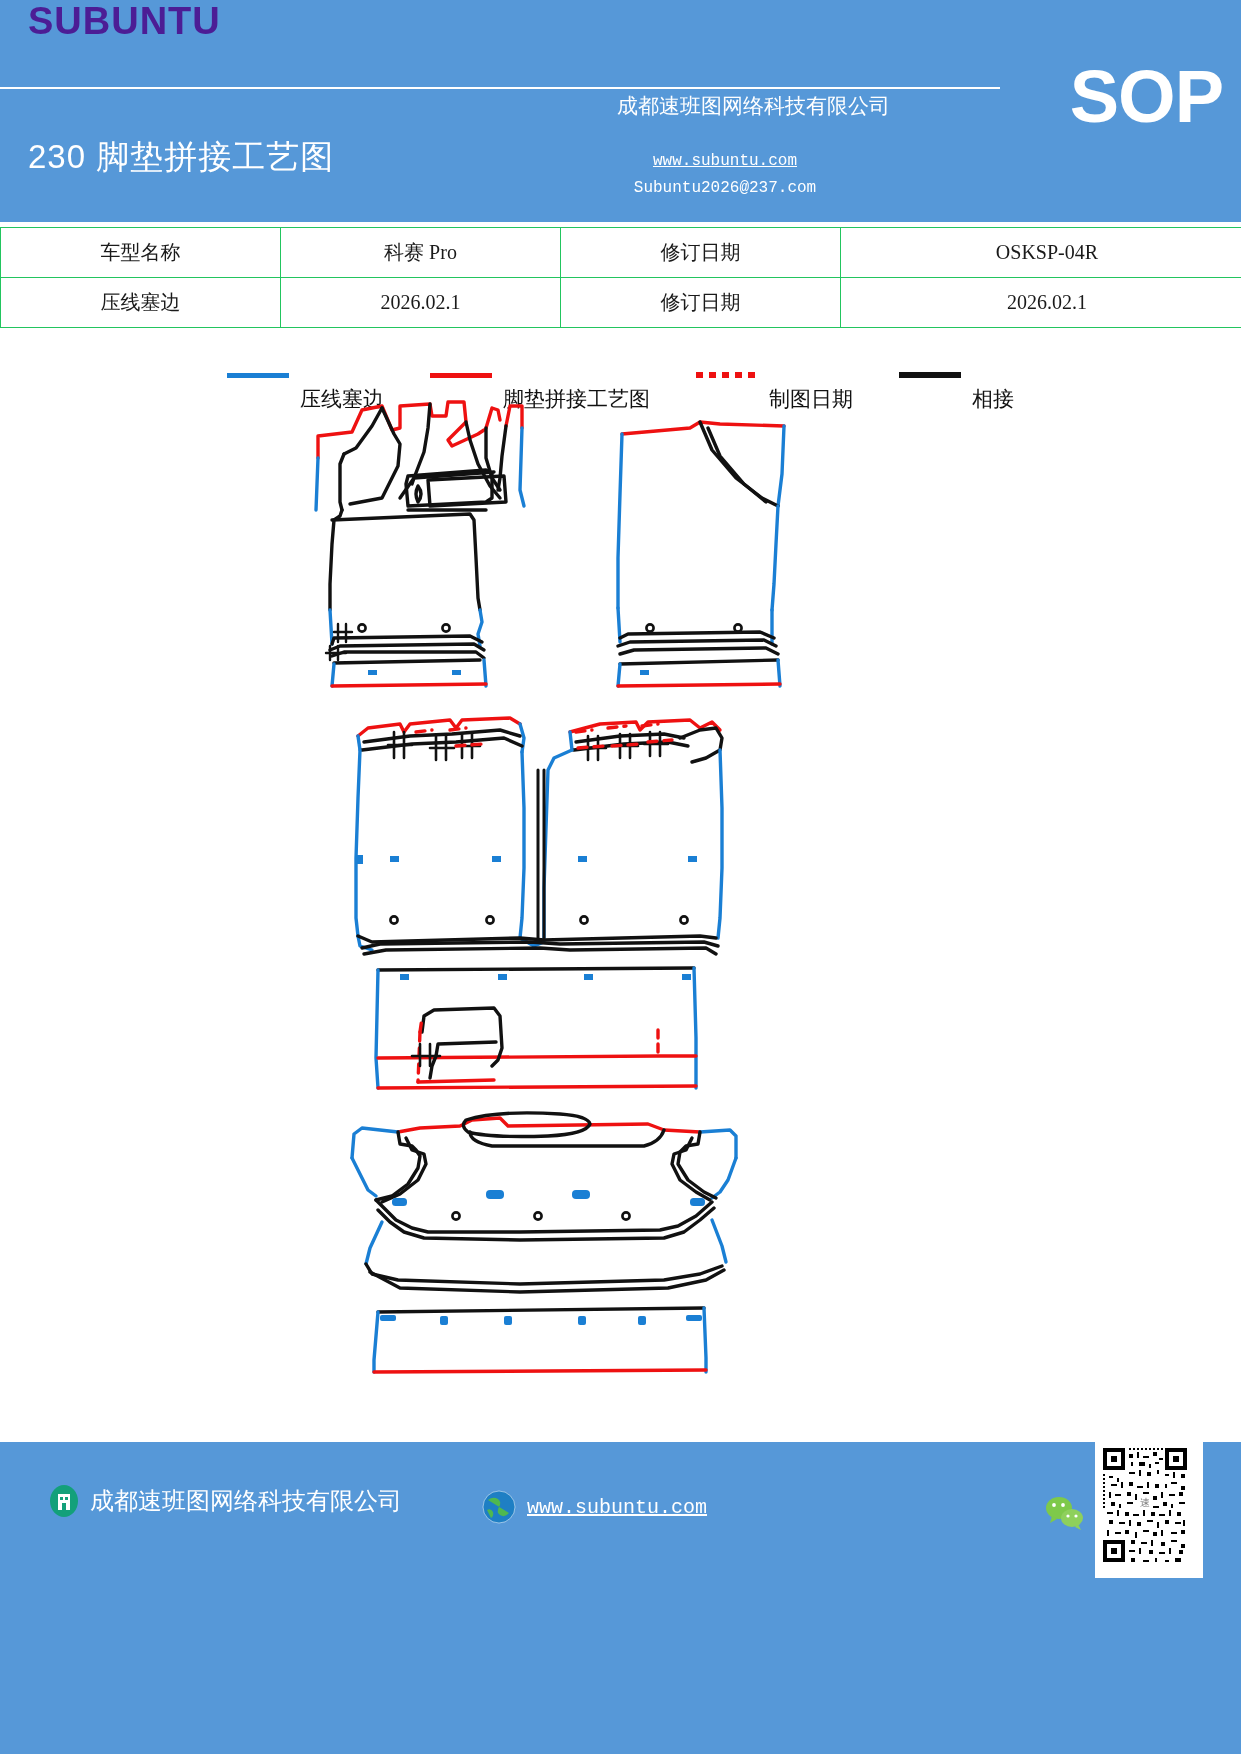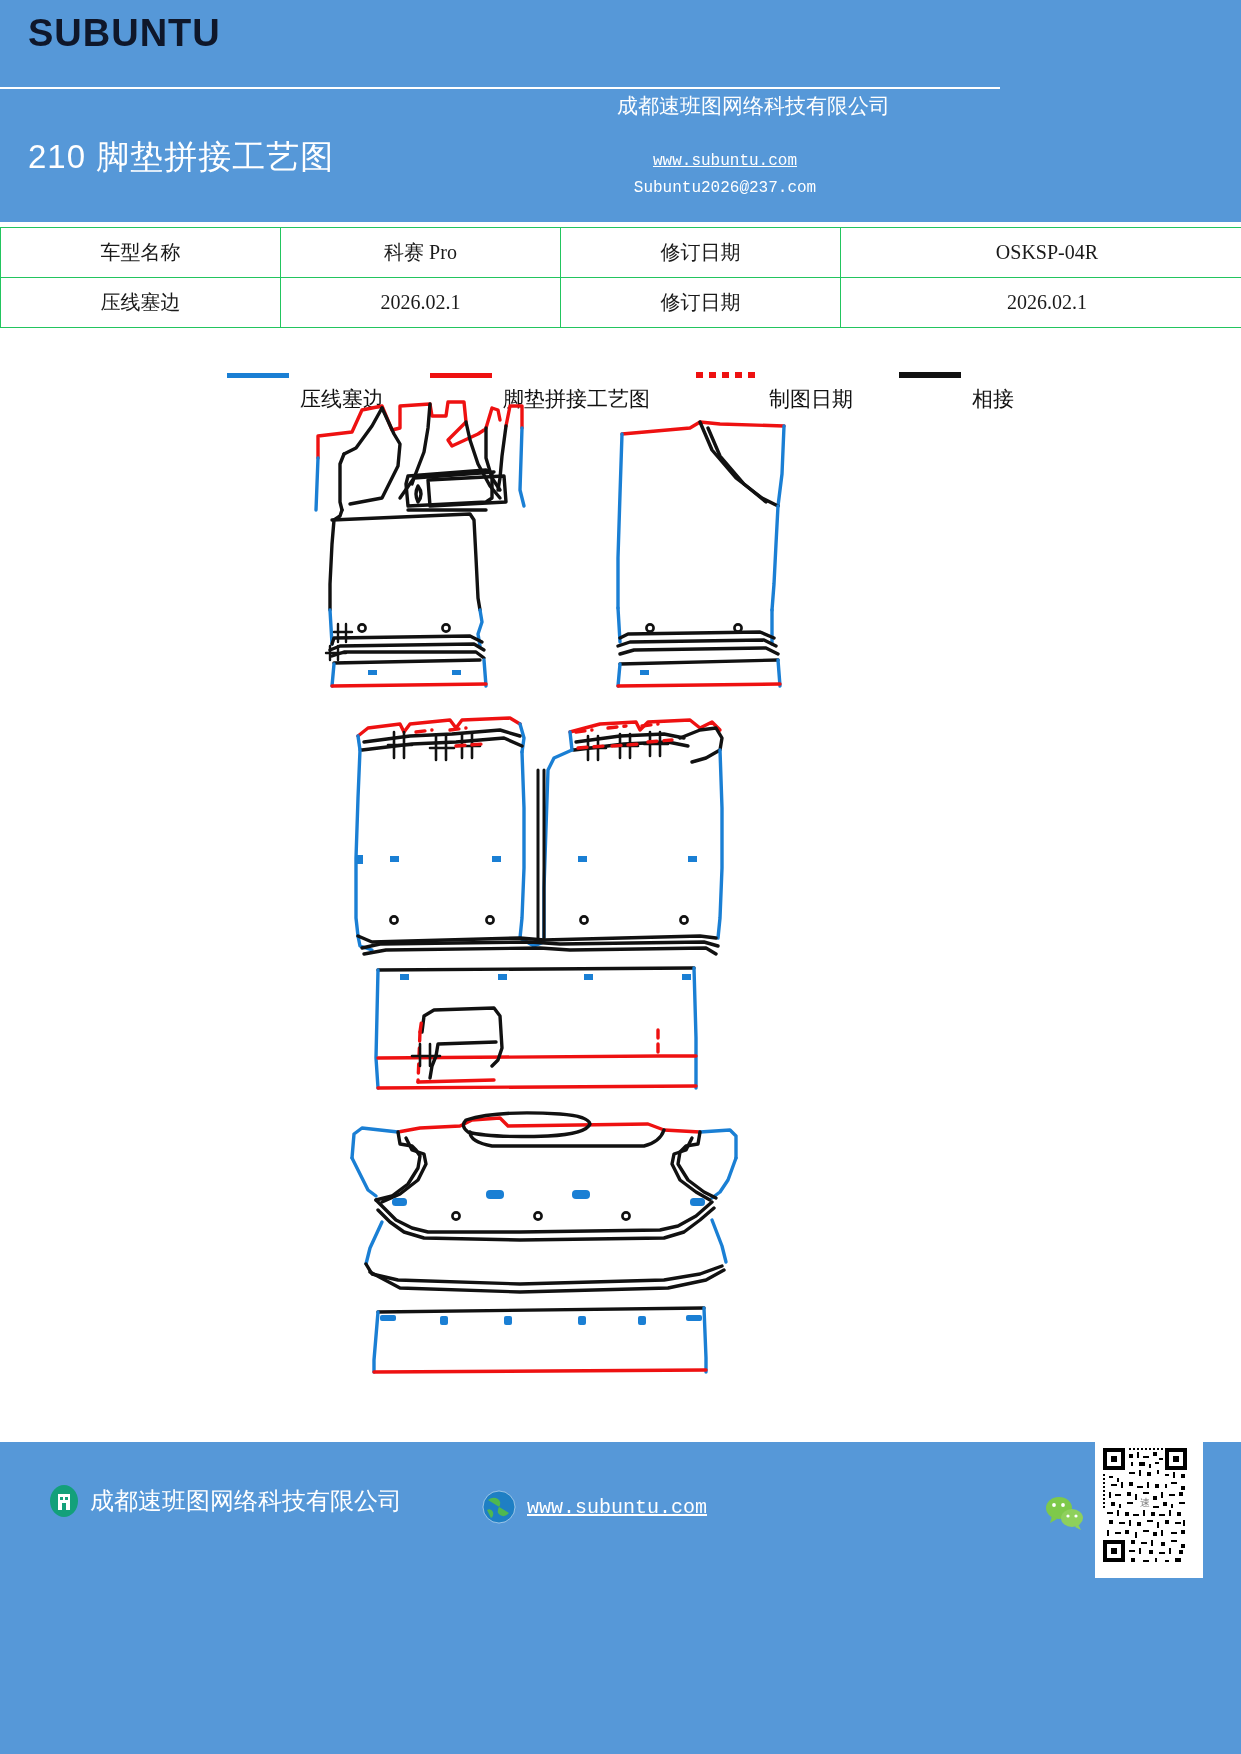--- a/index.html
+++ b/index.html
@@ -1,21 +1,21 @@
 <!DOCTYPE html>
 <html><head>
 <meta charset="utf-8">
 <style>
   html,body{margin:0;padding:0;background:#fff;}
   body{width:1241px;height:1754px;font-family:"Liberation Serif",serif;position:relative;overflow:hidden;}
 
   
   .header{position:absolute;left:0;top:0;width:1241px;height:222px;background:#5698d8;}
-  .brand{position:absolute;left:28px;top:14px;font-family:"Liberation Sans",sans-serif;
-         font-weight:bold;color:#0f172a;font-size:38px;letter-spacing:1px;line-height:1;}
+  .brand{position:absolute;left:28px;top:2px;font-family:"Liberation Sans",sans-serif;
+         font-weight:bold;color:#4c1d95;font-size:38px;letter-spacing:1px;line-height:1;}
   .hrule{position:absolute;left:0px;top:87px;width:1000px;height:2px;background:#ffffff;}
   .doc-title{position:absolute;left:28px;top:135px;color:#ffffff;font-size:33px;
              font-family:"Liberation Sans",sans-serif;letter-spacing:1px;white-space:nowrap;}
   .company-head{position:absolute;left:500px;top:92px;width:390px;text-align:right;
              color:#ffffff;font-size:21px;font-family:"Liberation Serif",serif;}
   .sop{position:absolute;right:18px;top:60px;color:#ffffff;font-size:74px;font-weight:bold;
        font-family:"Liberation Sans",sans-serif;line-height:1;letter-spacing:-1px;}
   .url-head{position:absolute;left:560px;top:152px;width:330px;text-align:center;
             color:#ffffff;font-size:16px;font-family:"Liberation Mono",monospace;
             text-decoration:underline;}
@@ -55,21 +55,22 @@
   .qr{position:absolute;right:38px;top:1440px;width:100px;height:130px;background:#ffffff;padding:4px;}
   .wechat{position:absolute;right:155px;top:1495px;width:42px;height:36px;}
 </style>
 </head>
 <body>
 
 <div class="header">
   <div class="brand">SUBUNTU</div>
   <div class="hrule"></div>
   <div class="company-head">成都速班图网络科技有限公司</div>
-  <div class="doc-title">210 脚垫拼接工艺图</div>
+  <div class="sop">SOP</div>
+  <div class="doc-title">230 脚垫拼接工艺图</div>
   <div class="url-head">www.subuntu.com</div>
   <div class="mail-head">Subuntu2026@237.com</div>
 </div>
 
 <table class="info-table">
   <tbody>
       <tr>
     <td class="col1">车型名称</td>
     <td class="col2">科赛 Pro</td>
     <td class="col3">修订日期</td>

